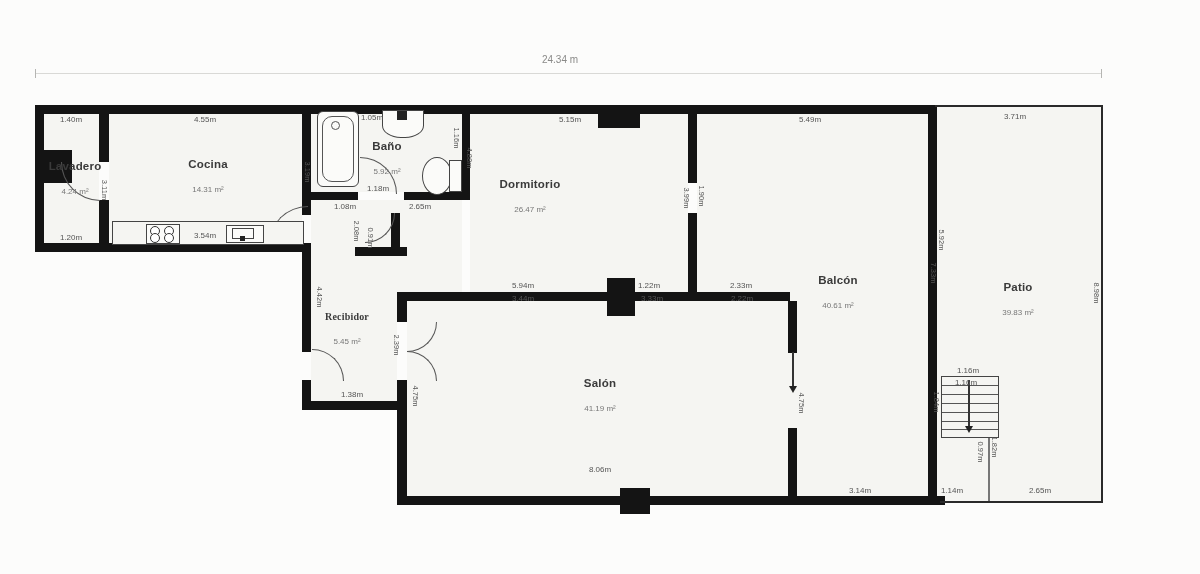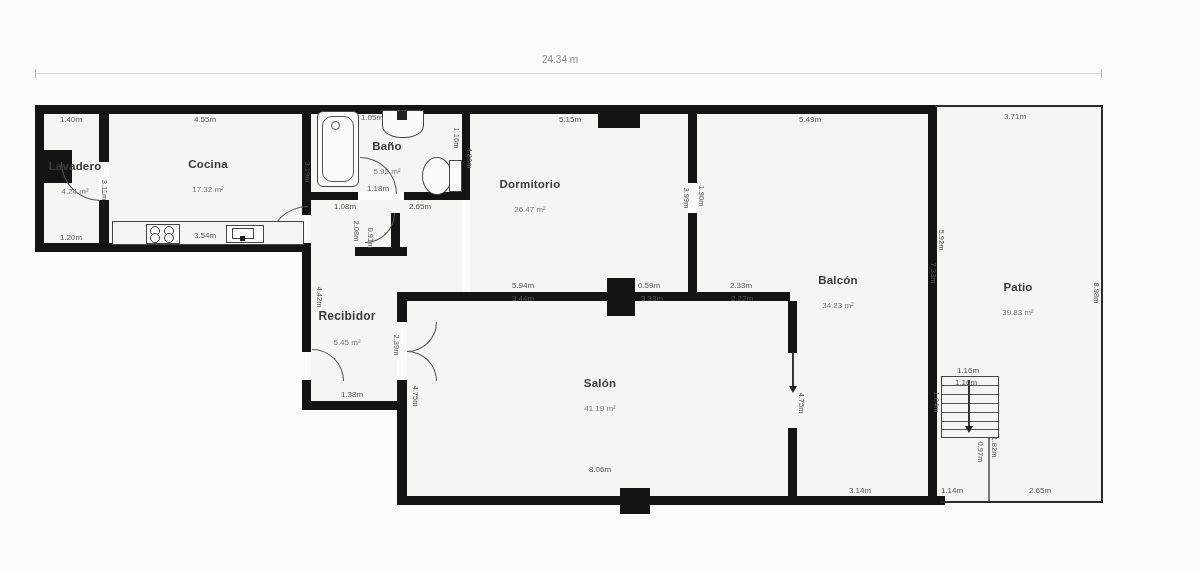--- a/index.html
+++ b/index.html
@@ -133,60 +133,60 @@
   </div>
   <div class="shaft" style="left:968px;top:380px;height:46px;"></div>
   <div class="ahead" style="left:965px;top:426px;"></div>
 
   <div class="room" style="left:75px;top:178px;">
     <span class="nm">Lavadero</span>
     <span class="ar">4.24 m²</span>
   </div>
   <div class="room" style="left:208px;top:176px;">
     <span class="nm">Cocina</span>
-    <span class="ar">17.32 m²</span>
+    <span class="ar">14.31 m²</span>
   </div>
   <div class="room" style="left:387px;top:158px;">
     <span class="nm">Baño</span>
     <span class="ar">5.92 m²</span>
   </div>
   <div class="room" style="left:530px;top:196px;">
     <span class="nm">Dormitorio</span>
     <span class="ar">26.47 m²</span>
   </div>
   <div class="room" style="left:347px;top:328px;">
-    <span class="nm" style="font-size:12px;">Recibidor</span>
+    <span class="nm" style="font-size:10px;font-family:Liberation Serif, serif;">Recibidor</span>
     <span class="ar">5.45 m²</span>
   </div>
   <div class="room" style="left:600px;top:395px;">
     <span class="nm">Salón</span>
     <span class="ar">41.19 m²</span>
   </div>
   <div class="room" style="left:838px;top:292px;">
     <span class="nm">Balcón</span>
-    <span class="ar">34.23 m²</span>
+    <span class="ar">40.61 m²</span>
   </div>
   <div class="room" style="left:1018px;top:299px;">
     <span class="nm">Patio</span>
     <span class="ar">39.83 m²</span>
   </div>
 
   <span class="dim" style="left:71px;top:115px;">1.40m</span>
   <span class="dim" style="left:205px;top:115px;">4.55m</span>
   <span class="dim" style="left:372px;top:113px;">1.05m</span>
   <span class="dim" style="left:570px;top:115px;">5.15m</span>
   <span class="dim" style="left:810px;top:115px;">5.49m</span>
   <span class="dim" style="left:1015px;top:112px;">3.71m</span>
   <span class="dim" style="left:71px;top:233px;">1.20m</span>
   <span class="dim" style="left:205px;top:231px;">3.54m</span>
   <span class="dim" style="left:345px;top:202px;">1.08m</span>
   <span class="dim" style="left:420px;top:202px;">2.65m</span>
   <span class="dim" style="left:378px;top:184px;">1.18m</span>
   <span class="dim" style="left:523px;top:281px;">5.94m</span>
-  <span class="dim" style="left:649px;top:281px;">0.59m</span>
+  <span class="dim" style="left:649px;top:281px;">1.22m</span>
   <span class="dim" style="left:741px;top:281px;">2.33m</span>
   <span class="dim" style="left:523px;top:294px;">3.44m</span>
   <span class="dim" style="left:652px;top:294px;">3.33m</span>
   <span class="dim" style="left:742px;top:294px;">2.22m</span>
   <span class="dim" style="left:352px;top:390px;">1.38m</span>
   <span class="dim" style="left:600px;top:465px;">8.06m</span>
   <span class="dim" style="left:860px;top:486px;">3.14m</span>
   <span class="dim" style="left:952px;top:486px;">1.14m</span>
   <span class="dim" style="left:1040px;top:486px;">2.65m</span>
   <span class="dim" style="left:968px;top:366px;">1.16m</span>

